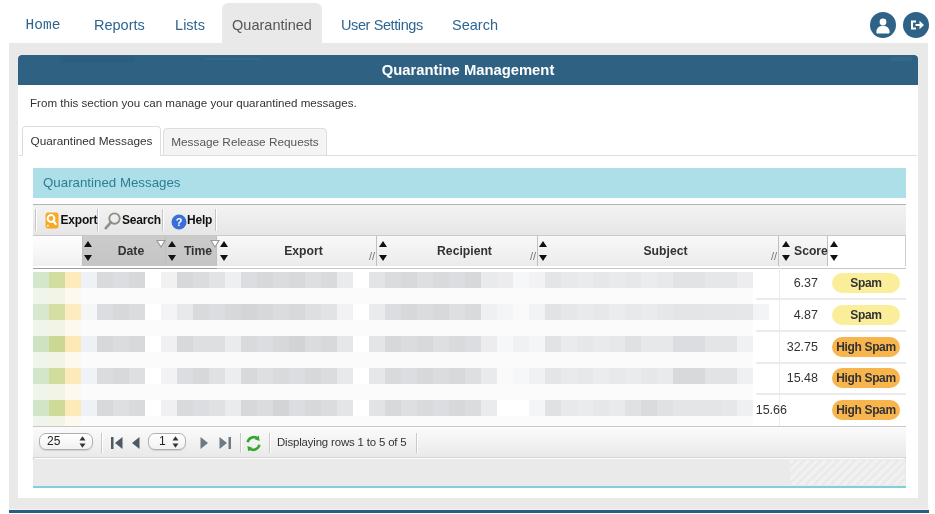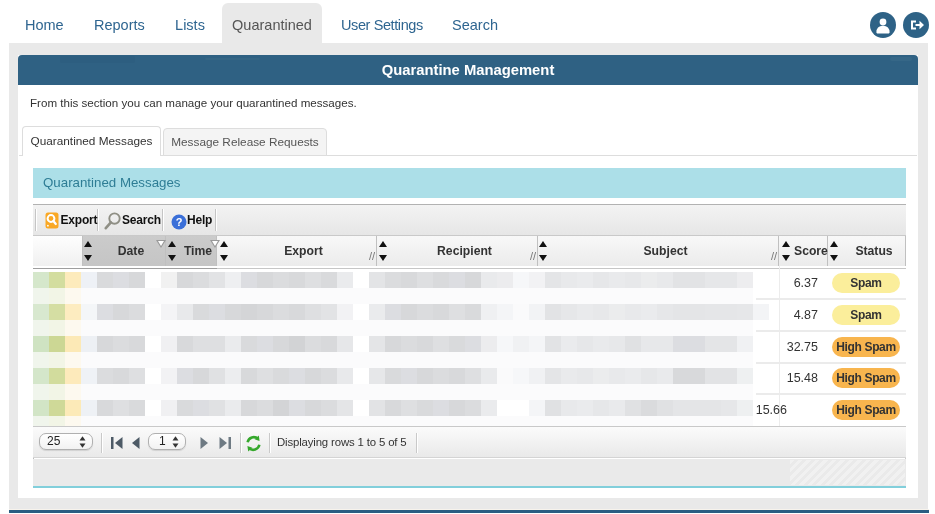--- a/index.html
+++ b/index.html
@@ -39,21 +39,21 @@
 .psep{position:absolute;top:6px;width:1px;height:20px;background:#c9c9c9;box-shadow:1px 0 0 #fff;}
 .pbox{position:absolute;top:6px;height:17px;background:linear-gradient(#ffffff,#f2f2f2);border:1px solid #b0b0b0;border-radius:7px;box-sizing:border-box;font-size:12px;color:#222;box-shadow:0 1px 1px rgba(0,0,0,0.12);}
 #belowpager{left:33px;top:459px;width:873px;height:27px;background:#eaeaea;}
 #creamline{left:9px;top:509px;width:920px;height:1px;background:#f7f3ec;}
 #footer{left:9px;top:510px;width:920px;height:3px;background:#2a5d82;}
 </style>
 </head>
 <body>
 
 <div class="abs" id="qtab" style="left:222px;top:3px;width:100px;height:40px;background:#e9e9e9;border-radius:6px 6px 0 0;"></div>
-<div class="navlink" style="left:25px;width:36px;">Home</div>
+<div class="navlink" style="left:25px;width:36px;font-family:Liberation Mono, monospace;">Home</div>
 <div class="navlink" style="left:94px;width:50px;">Reports</div>
 <div class="navlink" style="left:175px;width:30px;">Lists</div>
 <div class="navlink" style="left:222px;width:100px;color:#555;">Quarantined</div>
 <div class="navlink" style="left:341px;letter-spacing:-0.4px;">User Settings</div>
 <div class="navlink" style="left:452px;width:42px;">Search</div>
 <div class="abs" style="left:870px;top:12px;width:26px;height:26px;border-radius:50%;background:#2e6286;">
 <svg width="26" height="26" viewBox="0 0 26 26">
       <circle cx="13" cy="10" r="3.4" fill="#fff"></circle>
       <path d="M6.4 20.6 q0 -6.8 6.6 -6.8 q6.6 0 6.6 6.8 q0 0.8 -0.8 0.8 h-11.6 q-0.8 0 -0.8 -0.8 z" fill="#fff"></path>
     </svg>
@@ -107,21 +107,20 @@
   <div class="tbtxt" style="left:154px;">Help</div>
 </div>
 <div class="abs" id="ghead">
   <div class="hc" style="left:0;width:50px;background:linear-gradient(#fefefe,#f0f0f0);"></div>
   <div class="hc hcg" style="left:50px;width:83px;padding-left:14px;">Date</div>
   <div class="hc hcg" style="left:133px;width:51px;padding-left:14px;">Time</div>
   <div class="hc" style="left:184px;width:160px;padding-left:14px;">Export</div>
   <div class="hc" style="left:344px;width:161px;padding-left:15px;">Recipient</div>
   <div class="hc" style="left:505px;width:241px;padding-left:15px;">Subject</div>
   <div class="hc" style="left:746px;width:49px;padding-left:15px;">Score</div>
-  <div class="hc" style="left:795px;width:78px;padding-left:15px;">Status</div>
 
   <div class="sortpair" style="left:51px;"></div>
   <div class="sortpair" style="left:135px;"></div>
   <div class="sortpair" style="left:187px;"></div>
   <div class="sortpair" style="left:346px;"></div>
   <div class="sortpair" style="left:506px;"></div>
   <div class="sortpair" style="left:749px;"></div>
   <div class="sortpair" style="left:797px;"></div>
   <div class="filt" style="left:123px;"></div>
   <div class="filt" style="left:177px;"></div>

